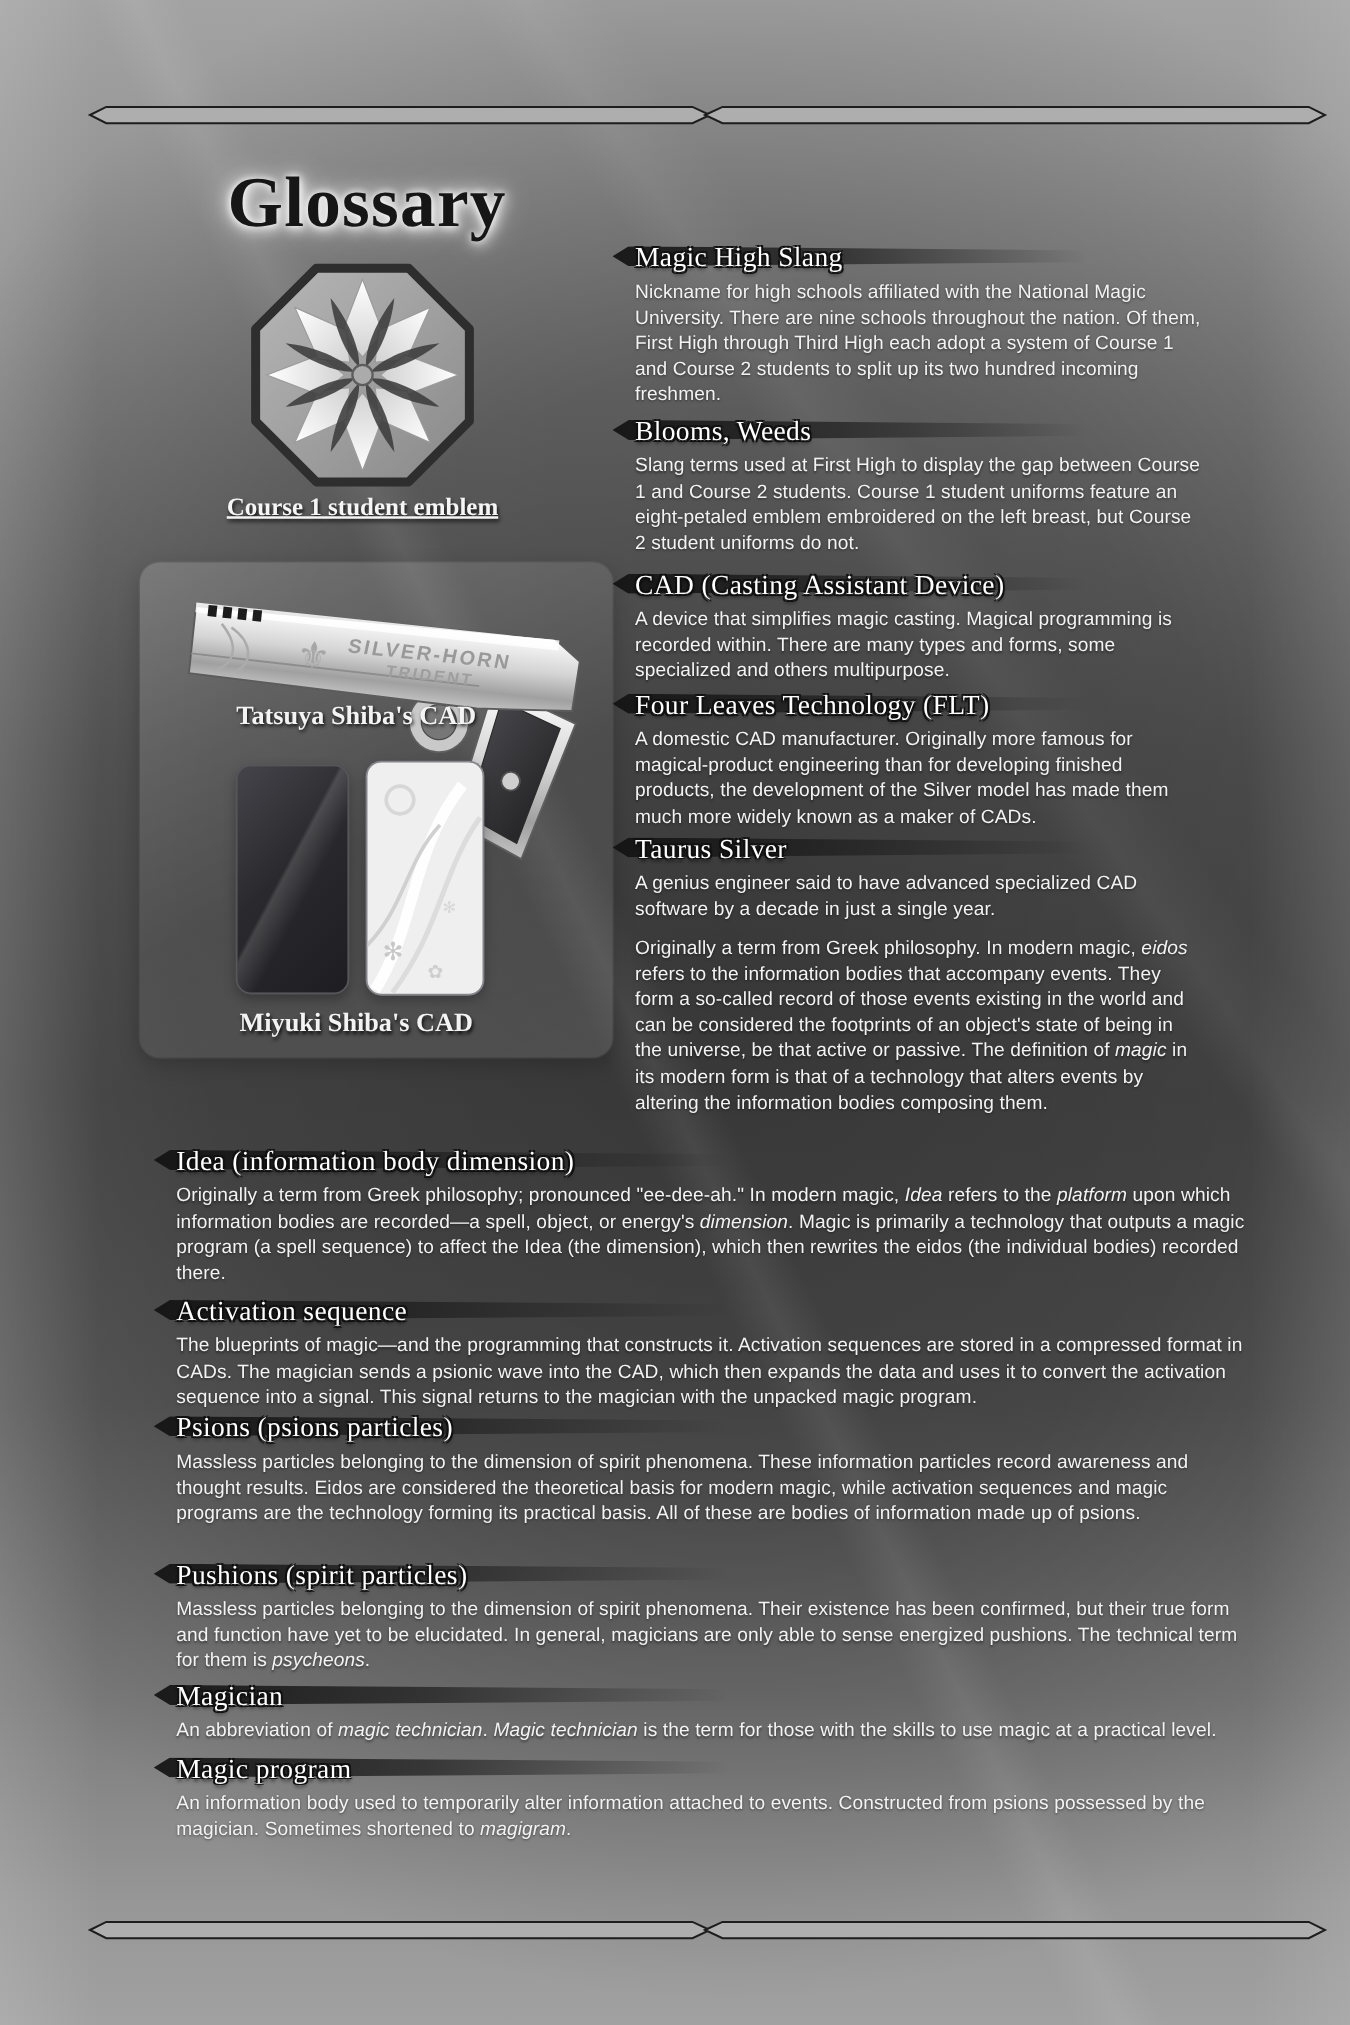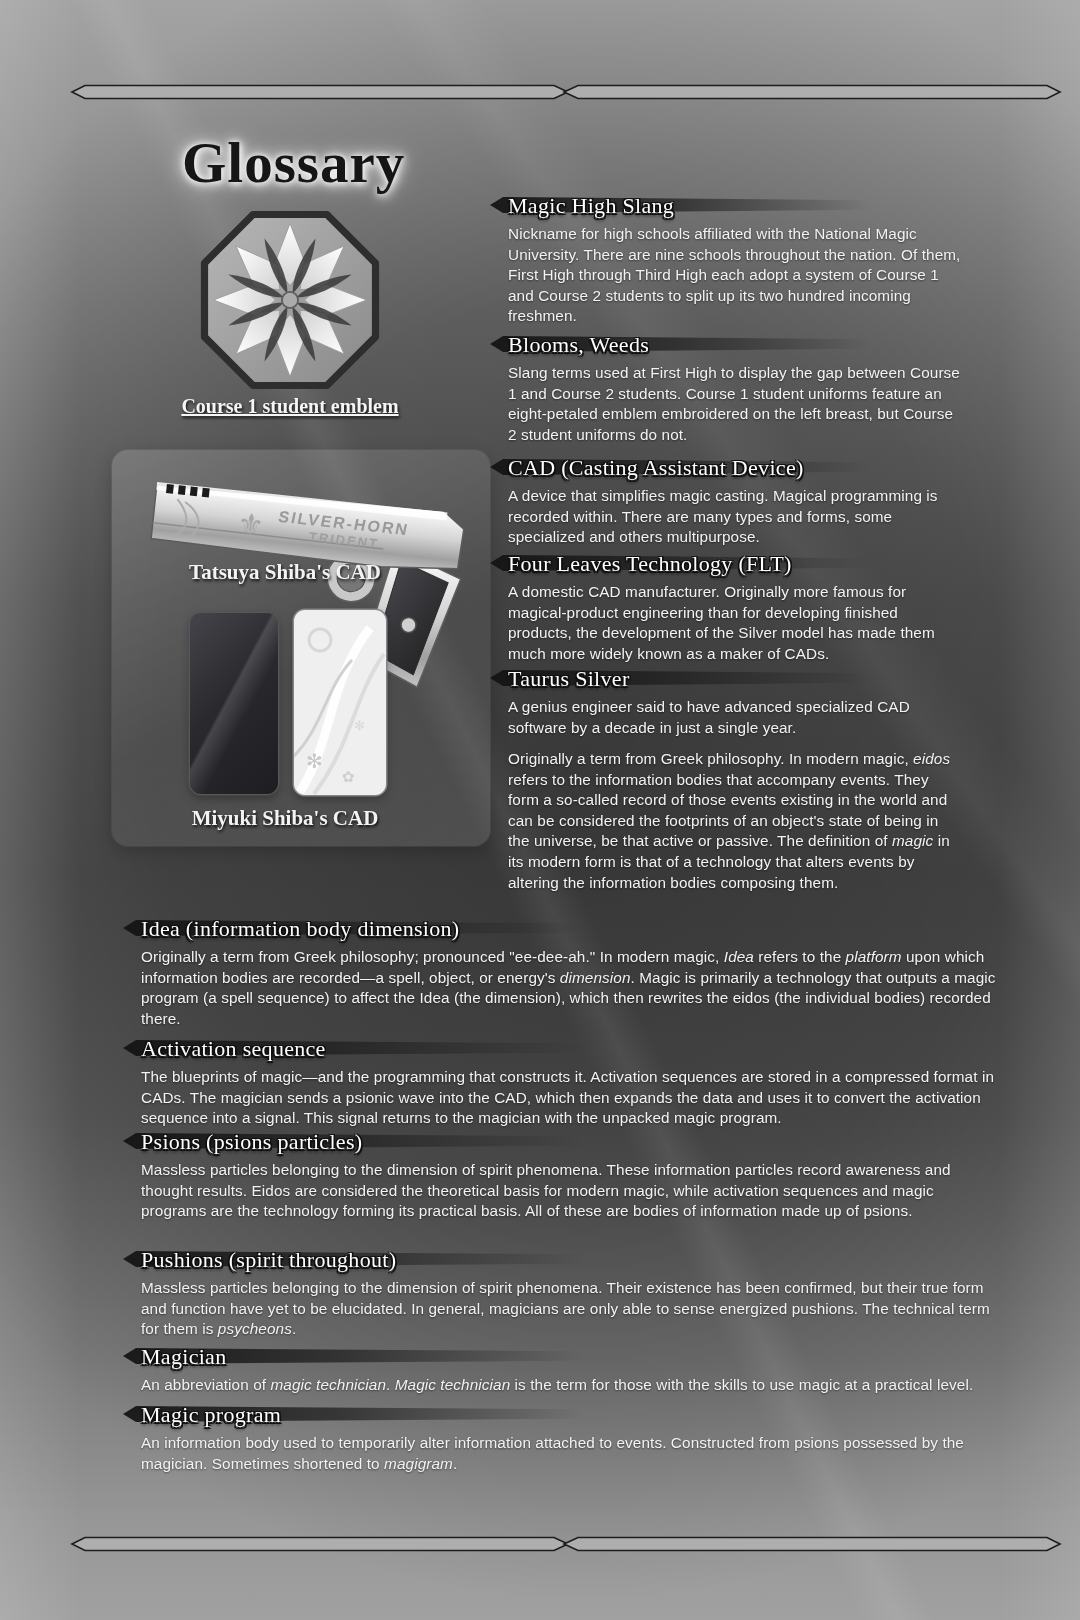--- a/index.html
+++ b/index.html
@@ -235,21 +235,21 @@
   </section>
   <section class="entry fw e8">
     <h3 class="entry-title"><span class="bar"></span><span class="t">Activation sequence</span></h3>
     <p class="entry-body">The blueprints of magic—and the programming that constructs it. Activation sequences are stored in a compressed format in CADs. The magician sends a psionic wave into the CAD, which then expands the data and uses it to convert the activation sequence into a signal. This signal returns to the magician with the unpacked magic program.</p>
   </section>
   <section class="entry fw e9">
     <h3 class="entry-title"><span class="bar"></span><span class="t">Psions (psions particles)</span></h3>
     <p class="entry-body">Massless particles belonging to the dimension of spirit phenomena. These information particles record awareness and thought results. Eidos are considered the theoretical basis for modern magic, while activation sequences and magic programs are the technology forming its practical basis. All of these are bodies of information made up of psions.</p>
   </section>
   <section class="entry fw e10">
-    <h3 class="entry-title"><span class="bar"></span><span class="t">Pushions (spirit throughout)</span></h3>
+    <h3 class="entry-title"><span class="bar"></span><span class="t">Pushions (spirit particles)</span></h3>
     <p class="entry-body">Massless particles belonging to the dimension of spirit phenomena. Their existence has been confirmed, but their true form and function have yet to be elucidated. In general, magicians are only able to sense energized pushions. The technical term for them is <i>psycheons</i>.</p>
   </section>
   <section class="entry fw e11">
     <h3 class="entry-title"><span class="bar"></span><span class="t">Magician</span></h3>
     <p class="entry-body">An abbreviation of <i>magic technician</i>. <i>Magic technician</i> is the term for those with the skills to use magic at a practical level.</p>
   </section>
   <section class="entry fw e12">
     <h3 class="entry-title"><span class="bar"></span><span class="t">Magic program</span></h3>
     <p class="entry-body">An information body used to temporarily alter information attached to events. Constructed from psions possessed by the magician. Sometimes shortened to <i>magigram</i>.</p>
   </section>

